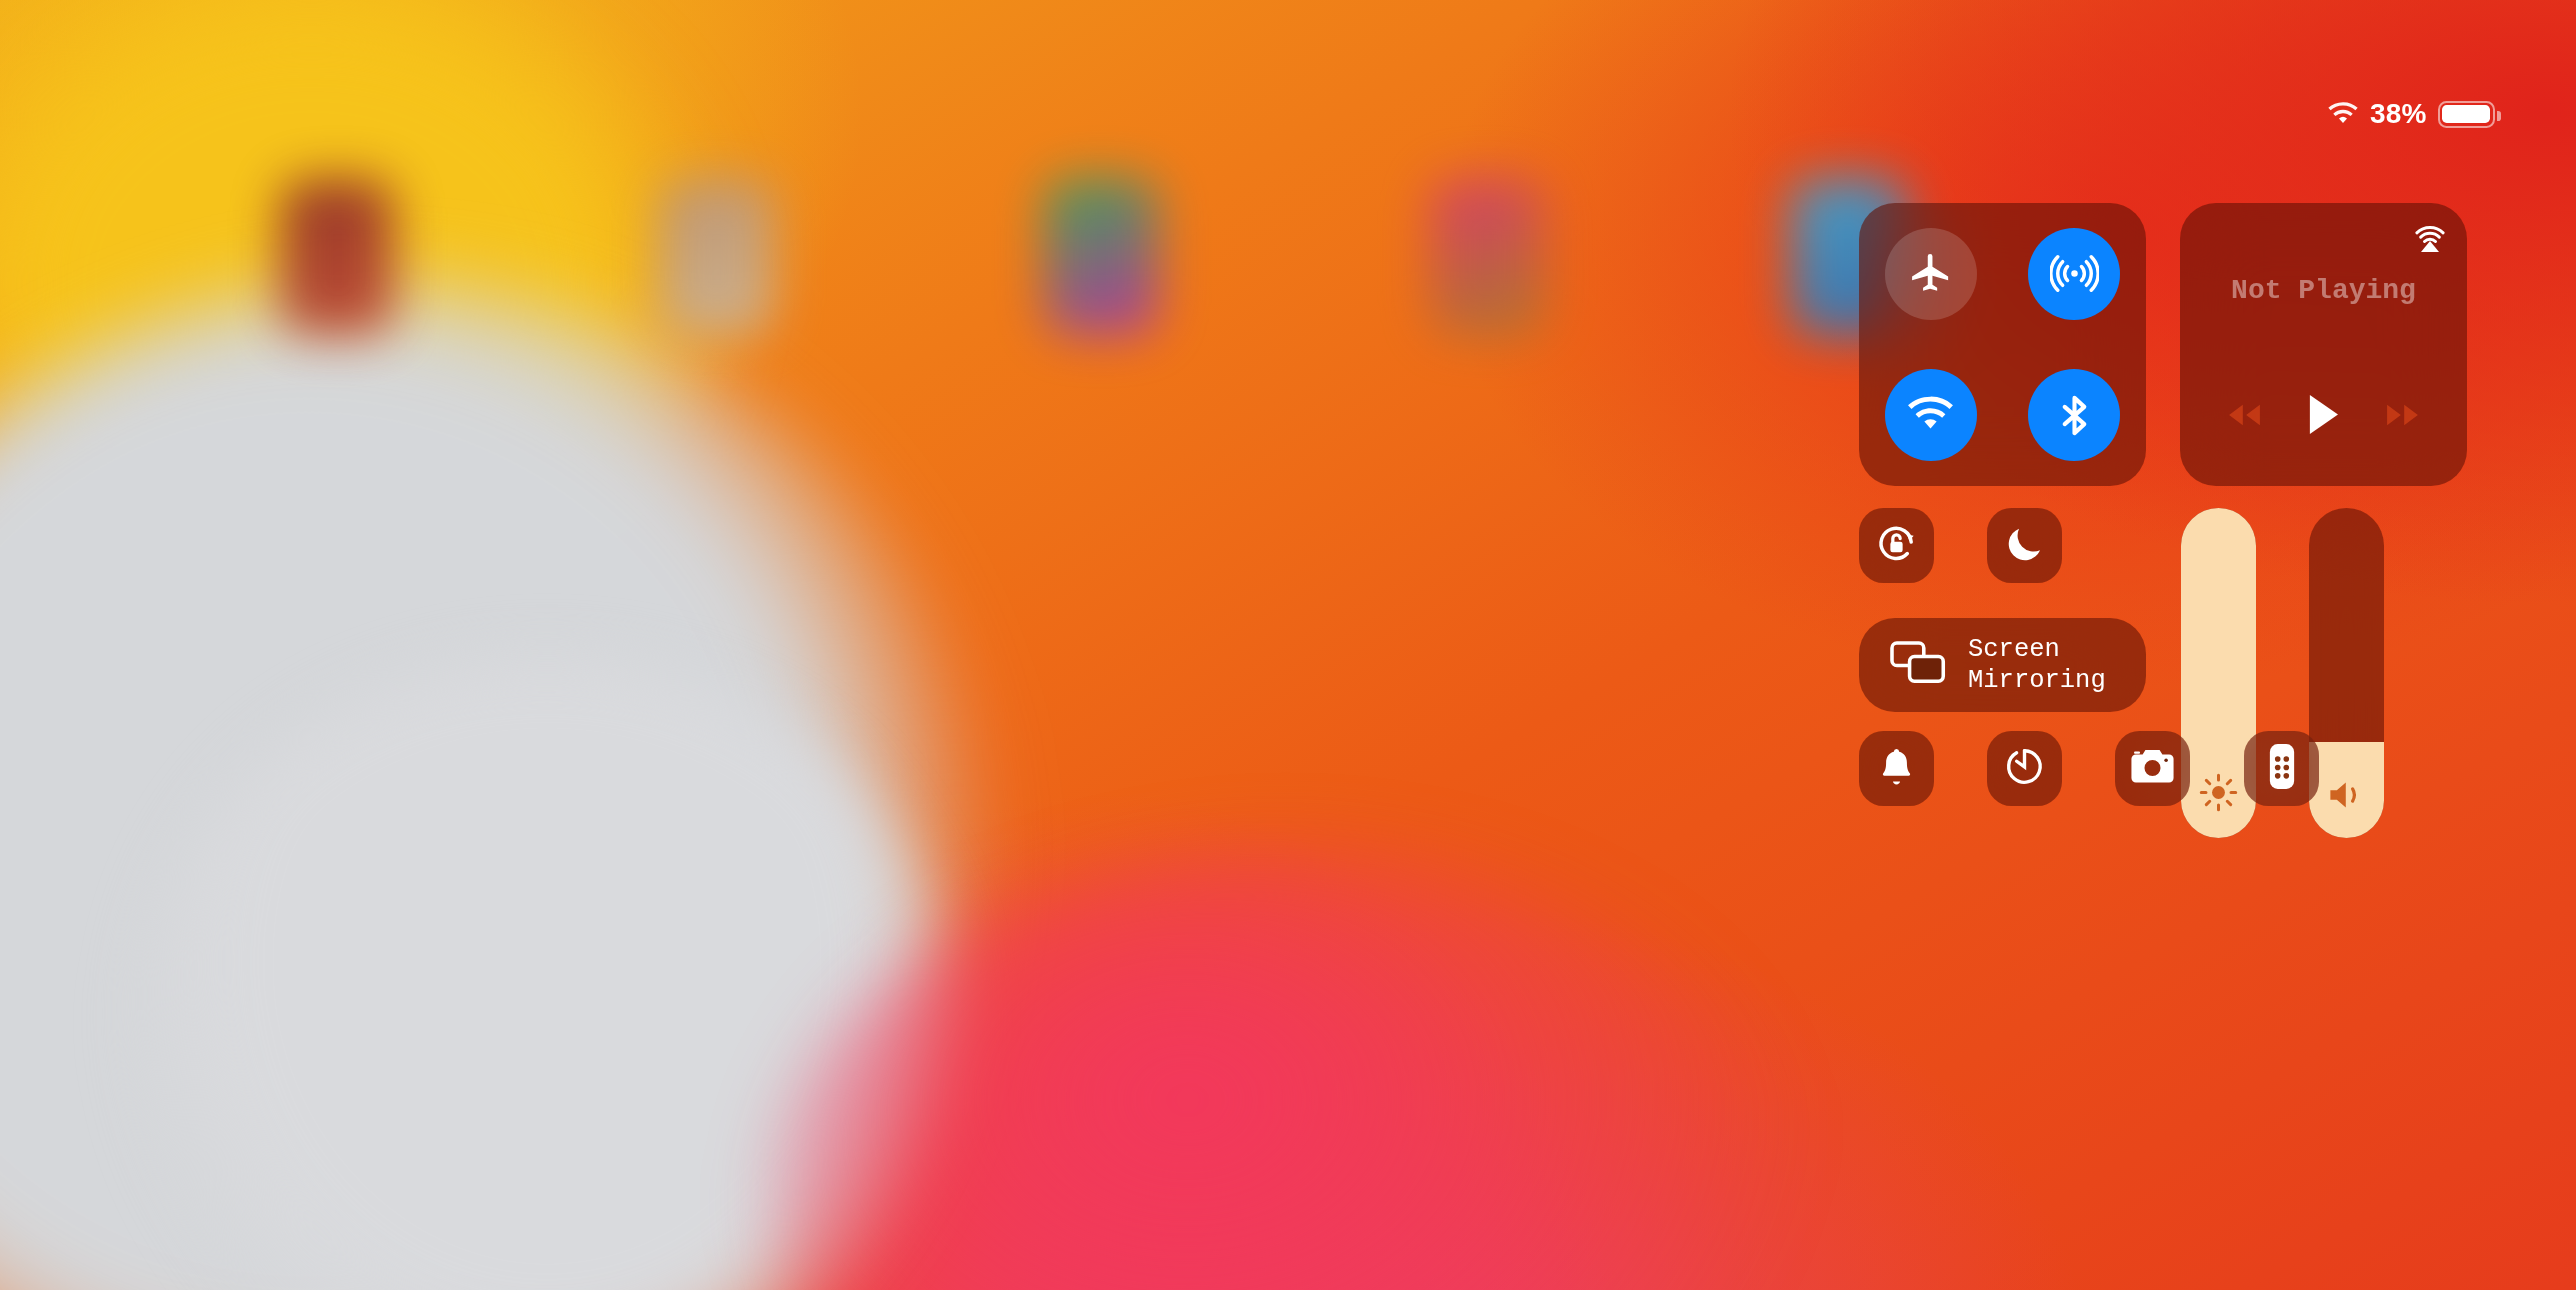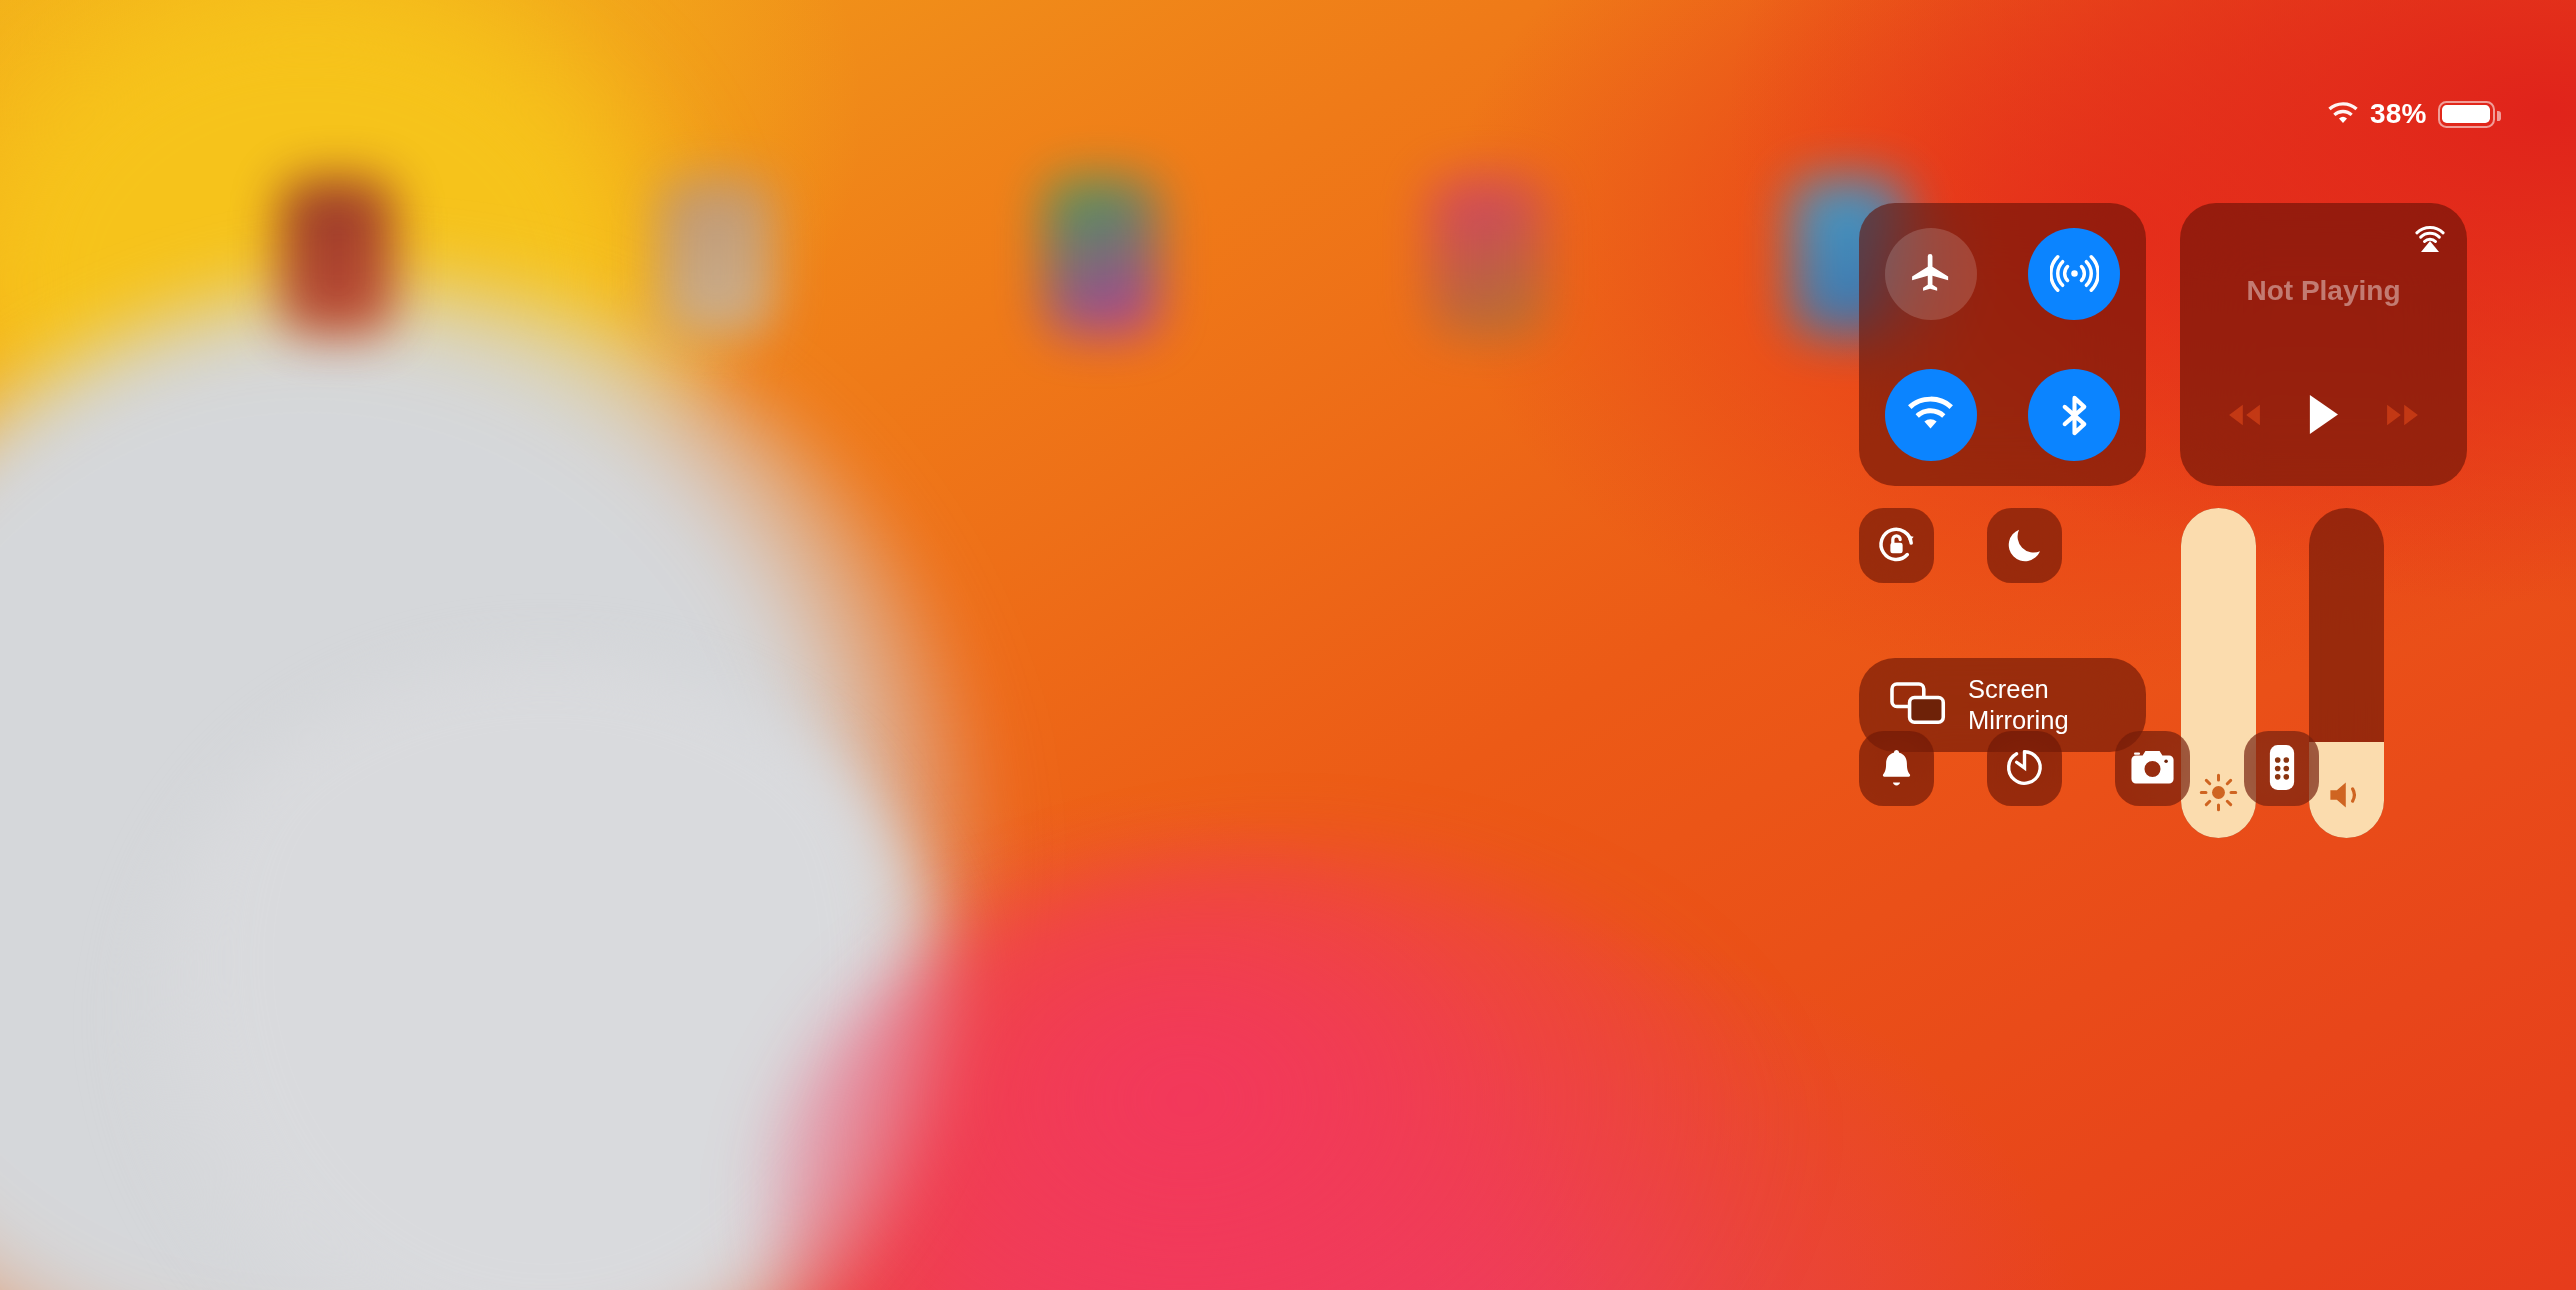--- a/index.html
+++ b/index.html
@@ -83,21 +83,21 @@
     padding:2.4px;
   }
   .batt::after{
     content:""; position:absolute; right:-7.5px; top:8.5px;
     width:3.8px; height:10.4px; border-radius:0 2.8px 2.8px 0;
     background:rgba(255,255,255,.55);
   }
   .batt > i{ display:block; height:100%; background:#fff; border-radius:4.7px; }
 
   
-  #cc{ position:absolute; left:1859px; top:203px; width:607px; height:759px; }
+  #cc{ position:absolute; left:1859px; top:203px; width:607px; height:759px;font-family:Liberation Mono, monospace; }
 
   .module{
     position:absolute;
     background:rgba(90,14,4,.56);
     backdrop-filter:blur(38px);
     border-radius:36px;
     overflow:hidden;
   }
 
   
@@ -139,21 +139,21 @@
     background:rgba(90,14,4,.56);
     backdrop-filter:blur(38px);
     border-radius:24.5px;
     display:flex; align-items:center; justify-content:center;
   }
   #rotation-lock{ left:0; top:305px; width:75px; height:75px; }
   #dnd{ left:128px; top:305px; }
 
   #screen-mirroring{
     left:0; top:415px; width:287px; height:94px;
-    display:flex; align-items:center; gap:21px; padding-left:30px;margin-top:40px;
+    display:flex; align-items:center; gap:21px; padding-left:30px;
   }
   #sm-label{
     color:#fff; font-size:25.5px; line-height:1.22; font-weight:400;
   }
 
   
   .slider{
     position:absolute;
     width:75px; height:330px;
     border-radius:38px;

